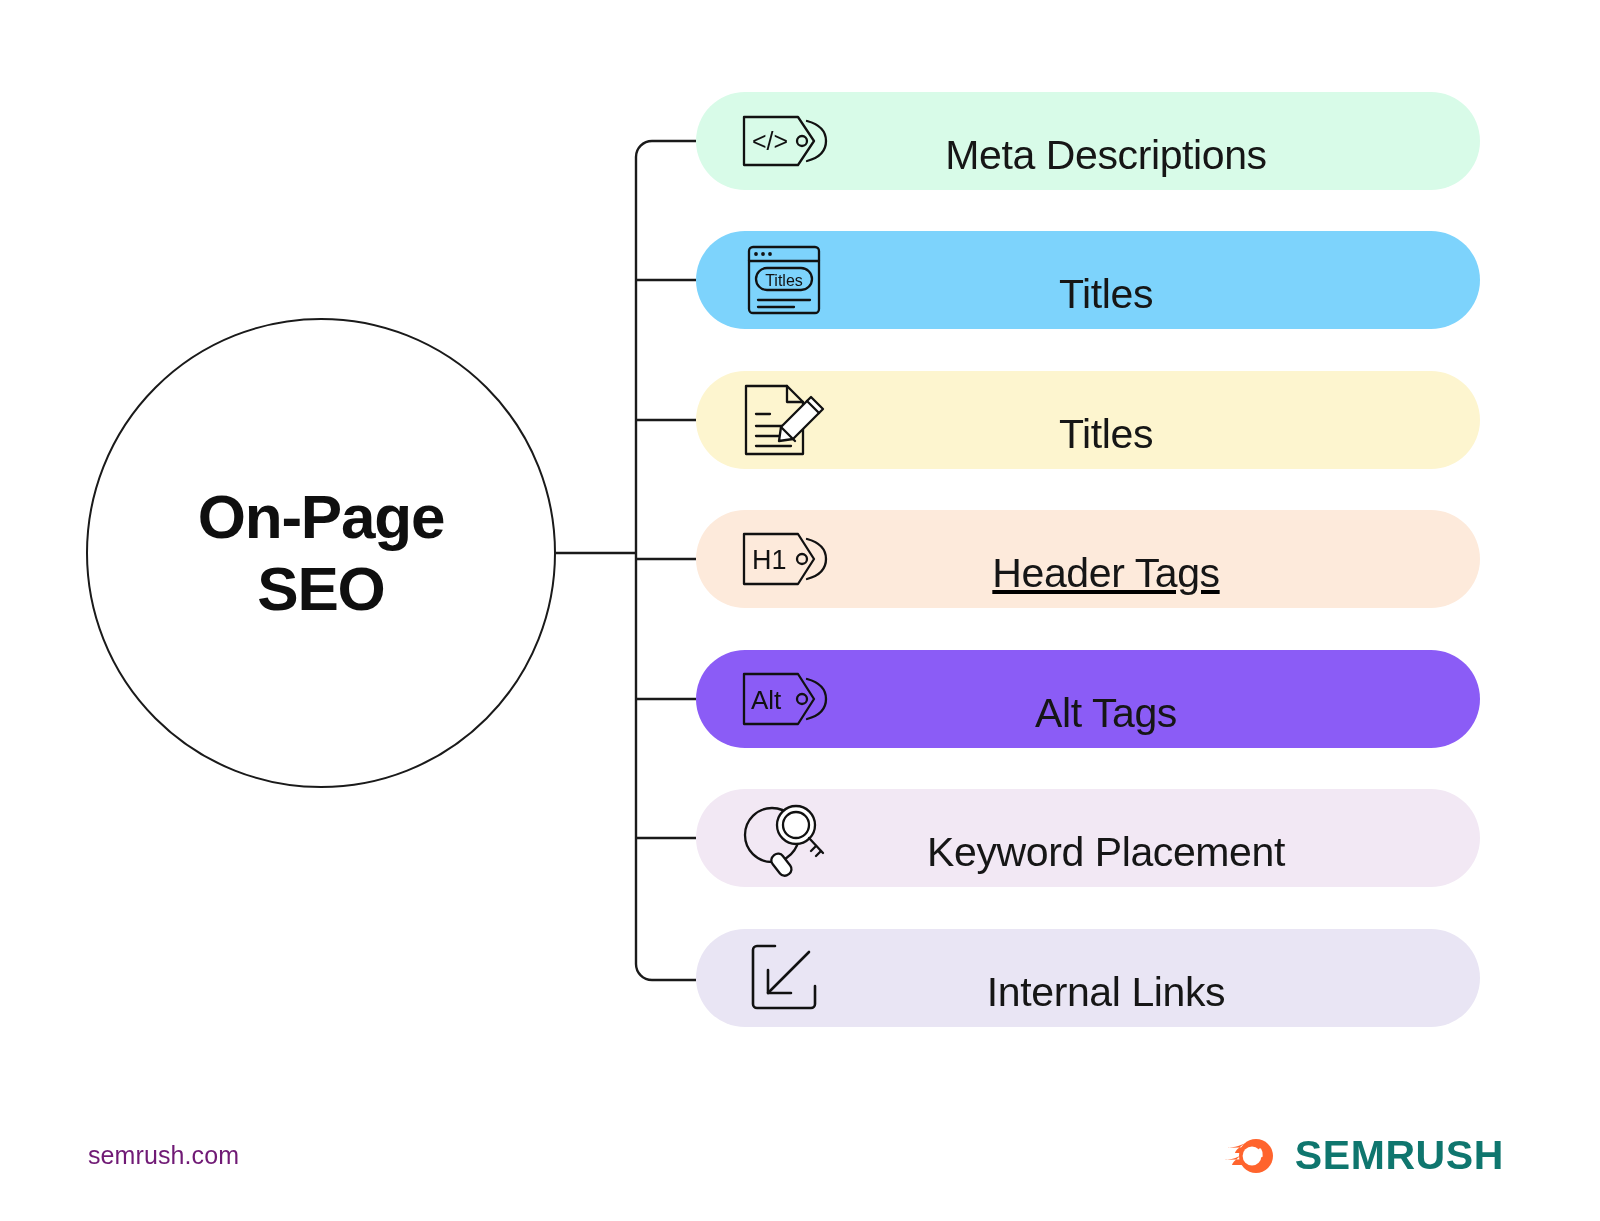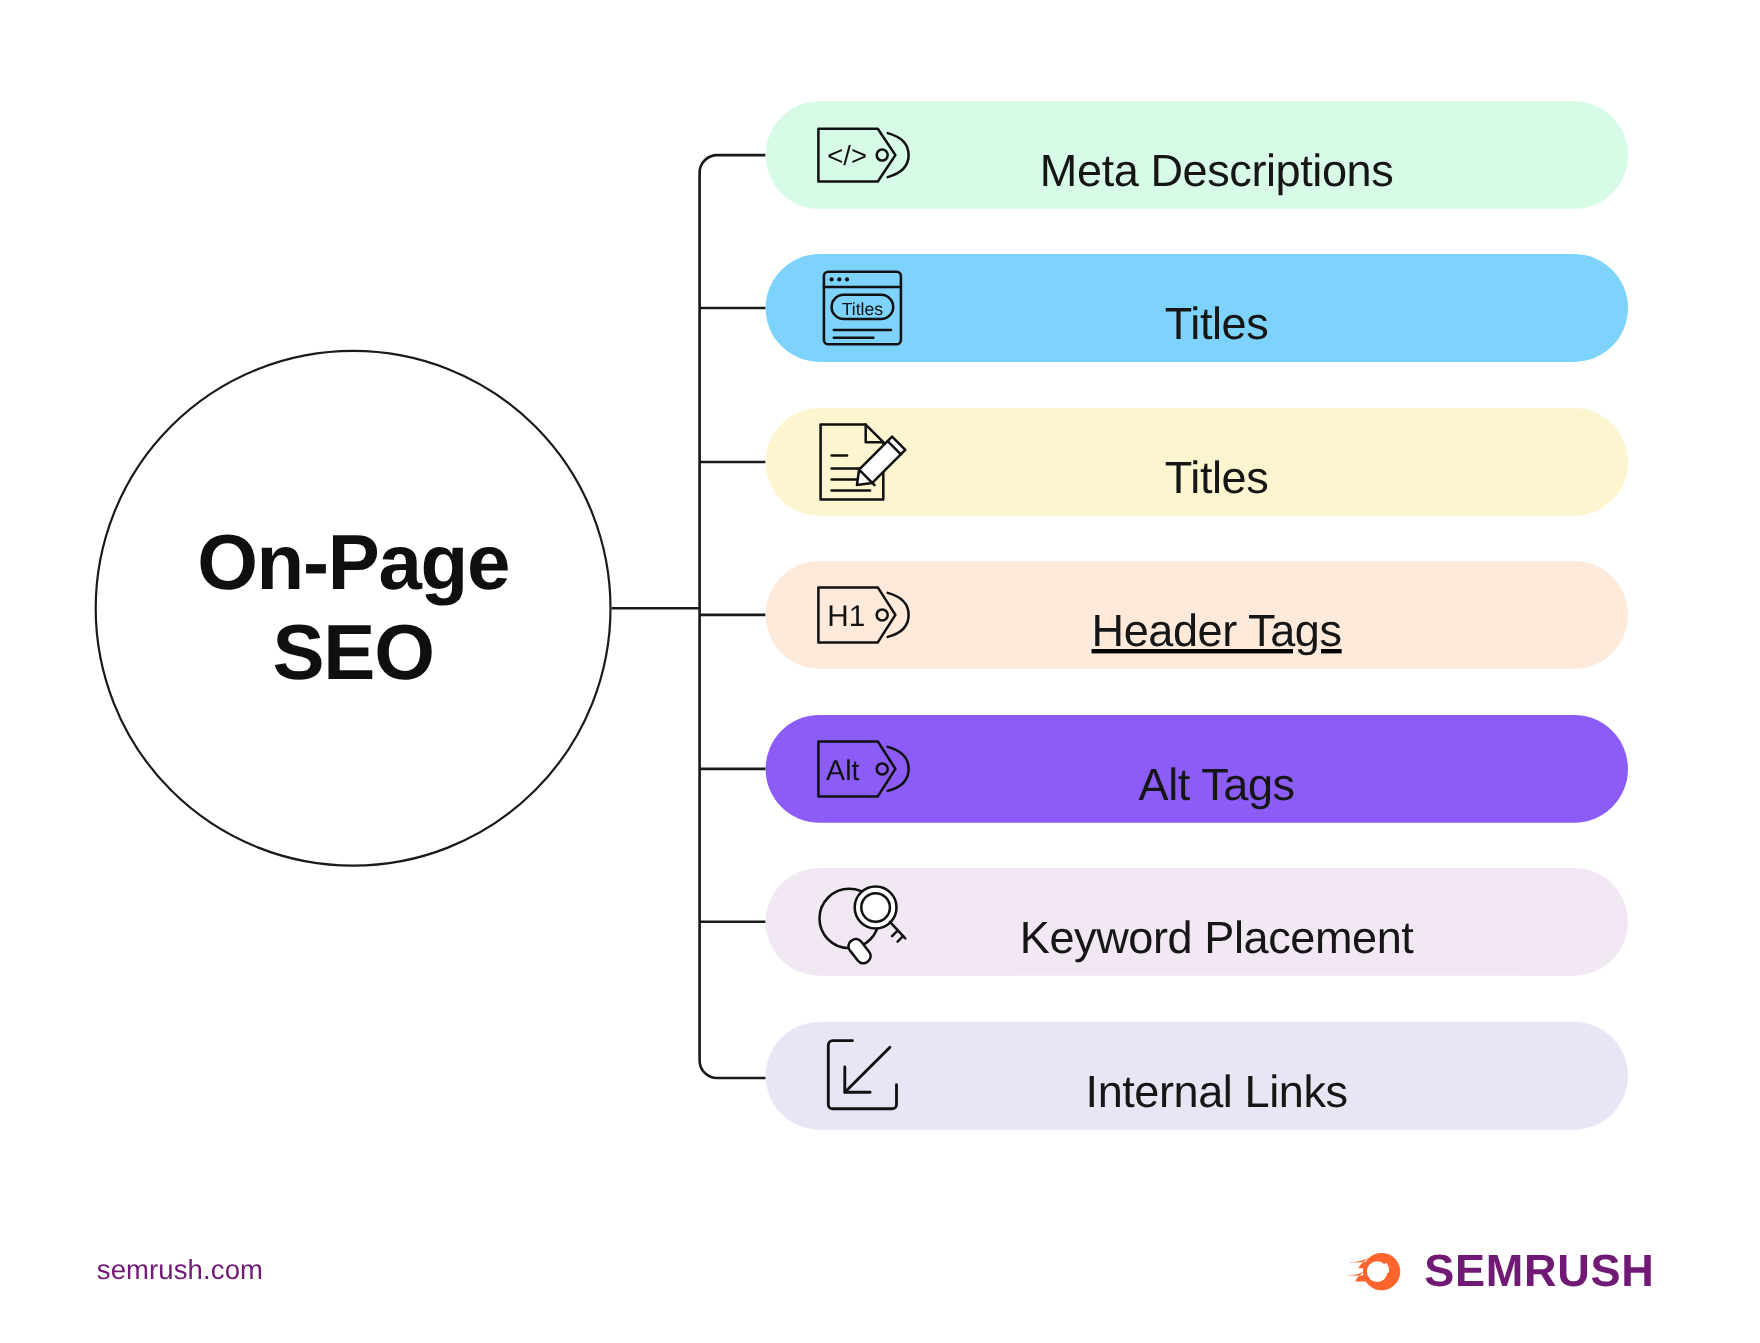--- a/index.html
+++ b/index.html
@@ -29,21 +29,21 @@
     border: 2px solid #1a1a1a;
     border-radius: 50%;
     box-sizing: border-box;
     display: flex;
     align-items: center;
     justify-content: center;
     background: #ffffff;
     z-index: 3;
   }
   #hub-label {
-    font-size: 71px;
+    font-size: 62px;
     font-weight: 700;
     line-height: 1.16;
     letter-spacing: -1.2px;
     color: #0f0f0f;
     text-align: center;
     white-space: pre-line;
   }
 
   
   #connectors {
@@ -106,21 +106,21 @@
     top: 1132px;
     display: flex;
     align-items: center;
     gap: 16px;
   }
   #brand-mark { display: block; }
   #brand-name {
     font-size: 41px;
     font-weight: 700;
     letter-spacing: 0.6px;
-    color: #701a75;
+    color: #0f766e;
   }
 </style>
 </head>
 <body>
 
 <div id="canvas">
 
   <svg id="connectors" viewBox="0 0 1600 1221" xmlns="http://www.w3.org/2000/svg">
     <g fill="none" stroke="#1a1a1a" stroke-width="2.4" stroke-linecap="butt">
 

